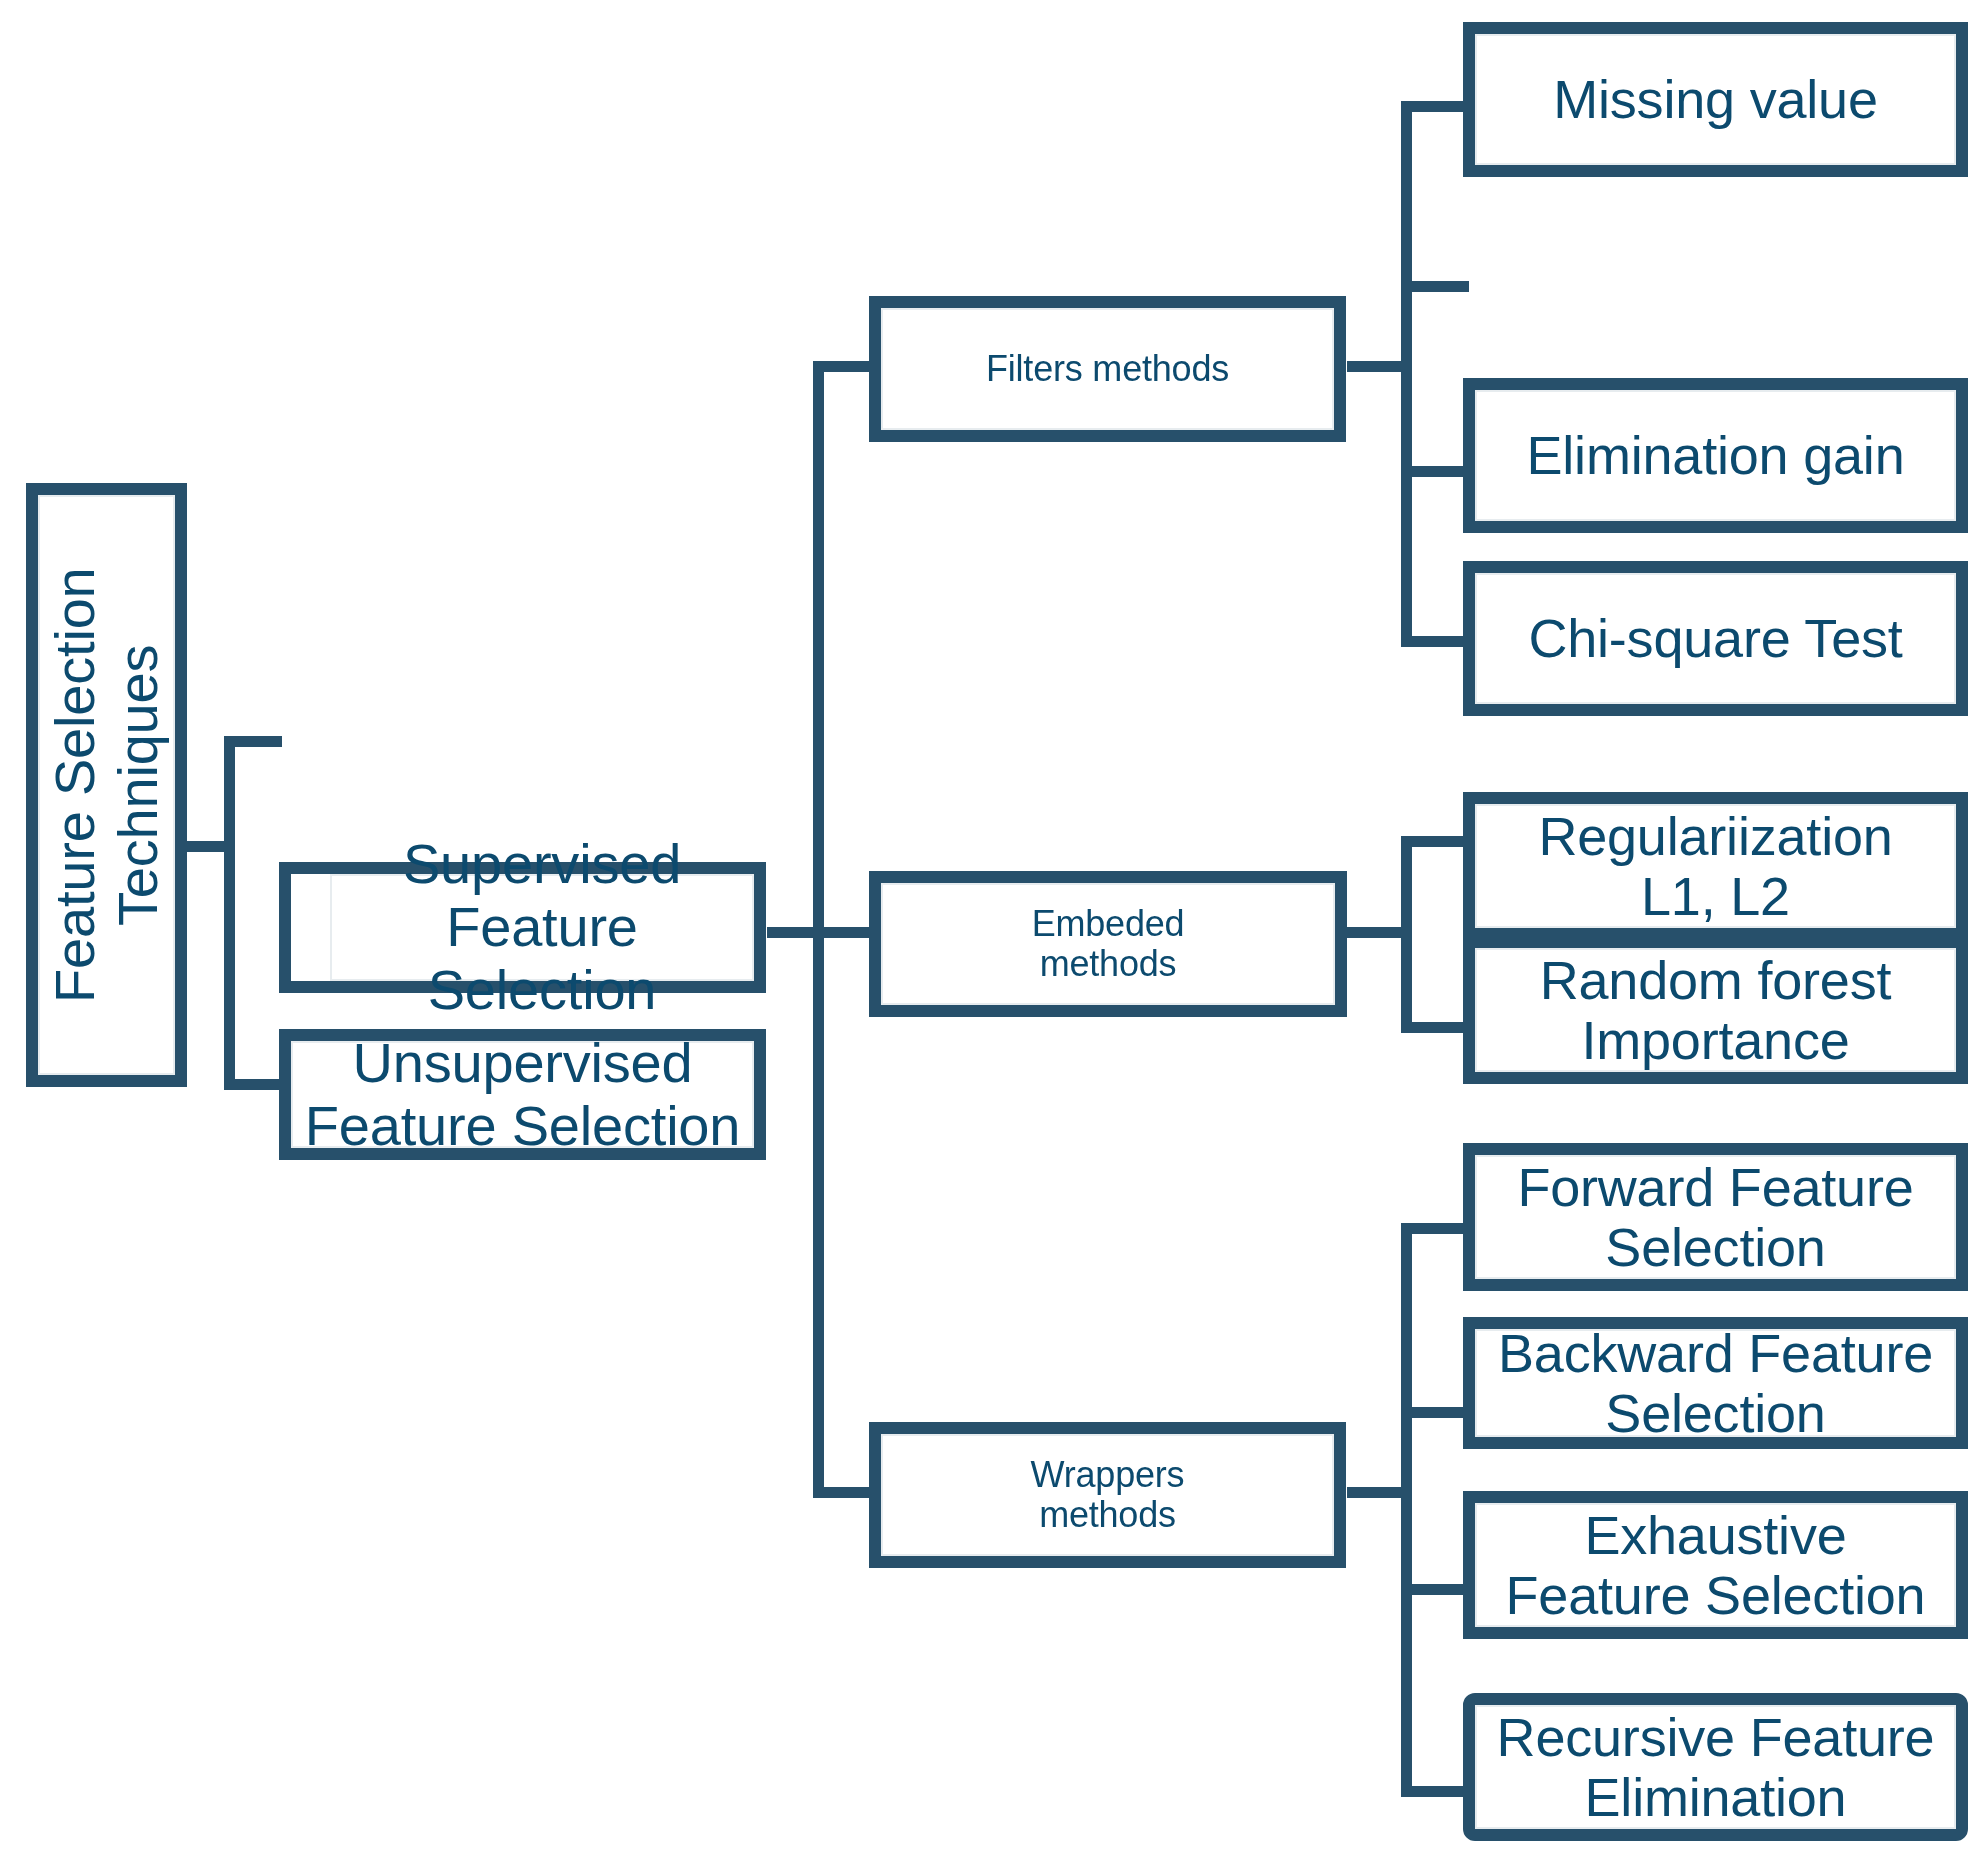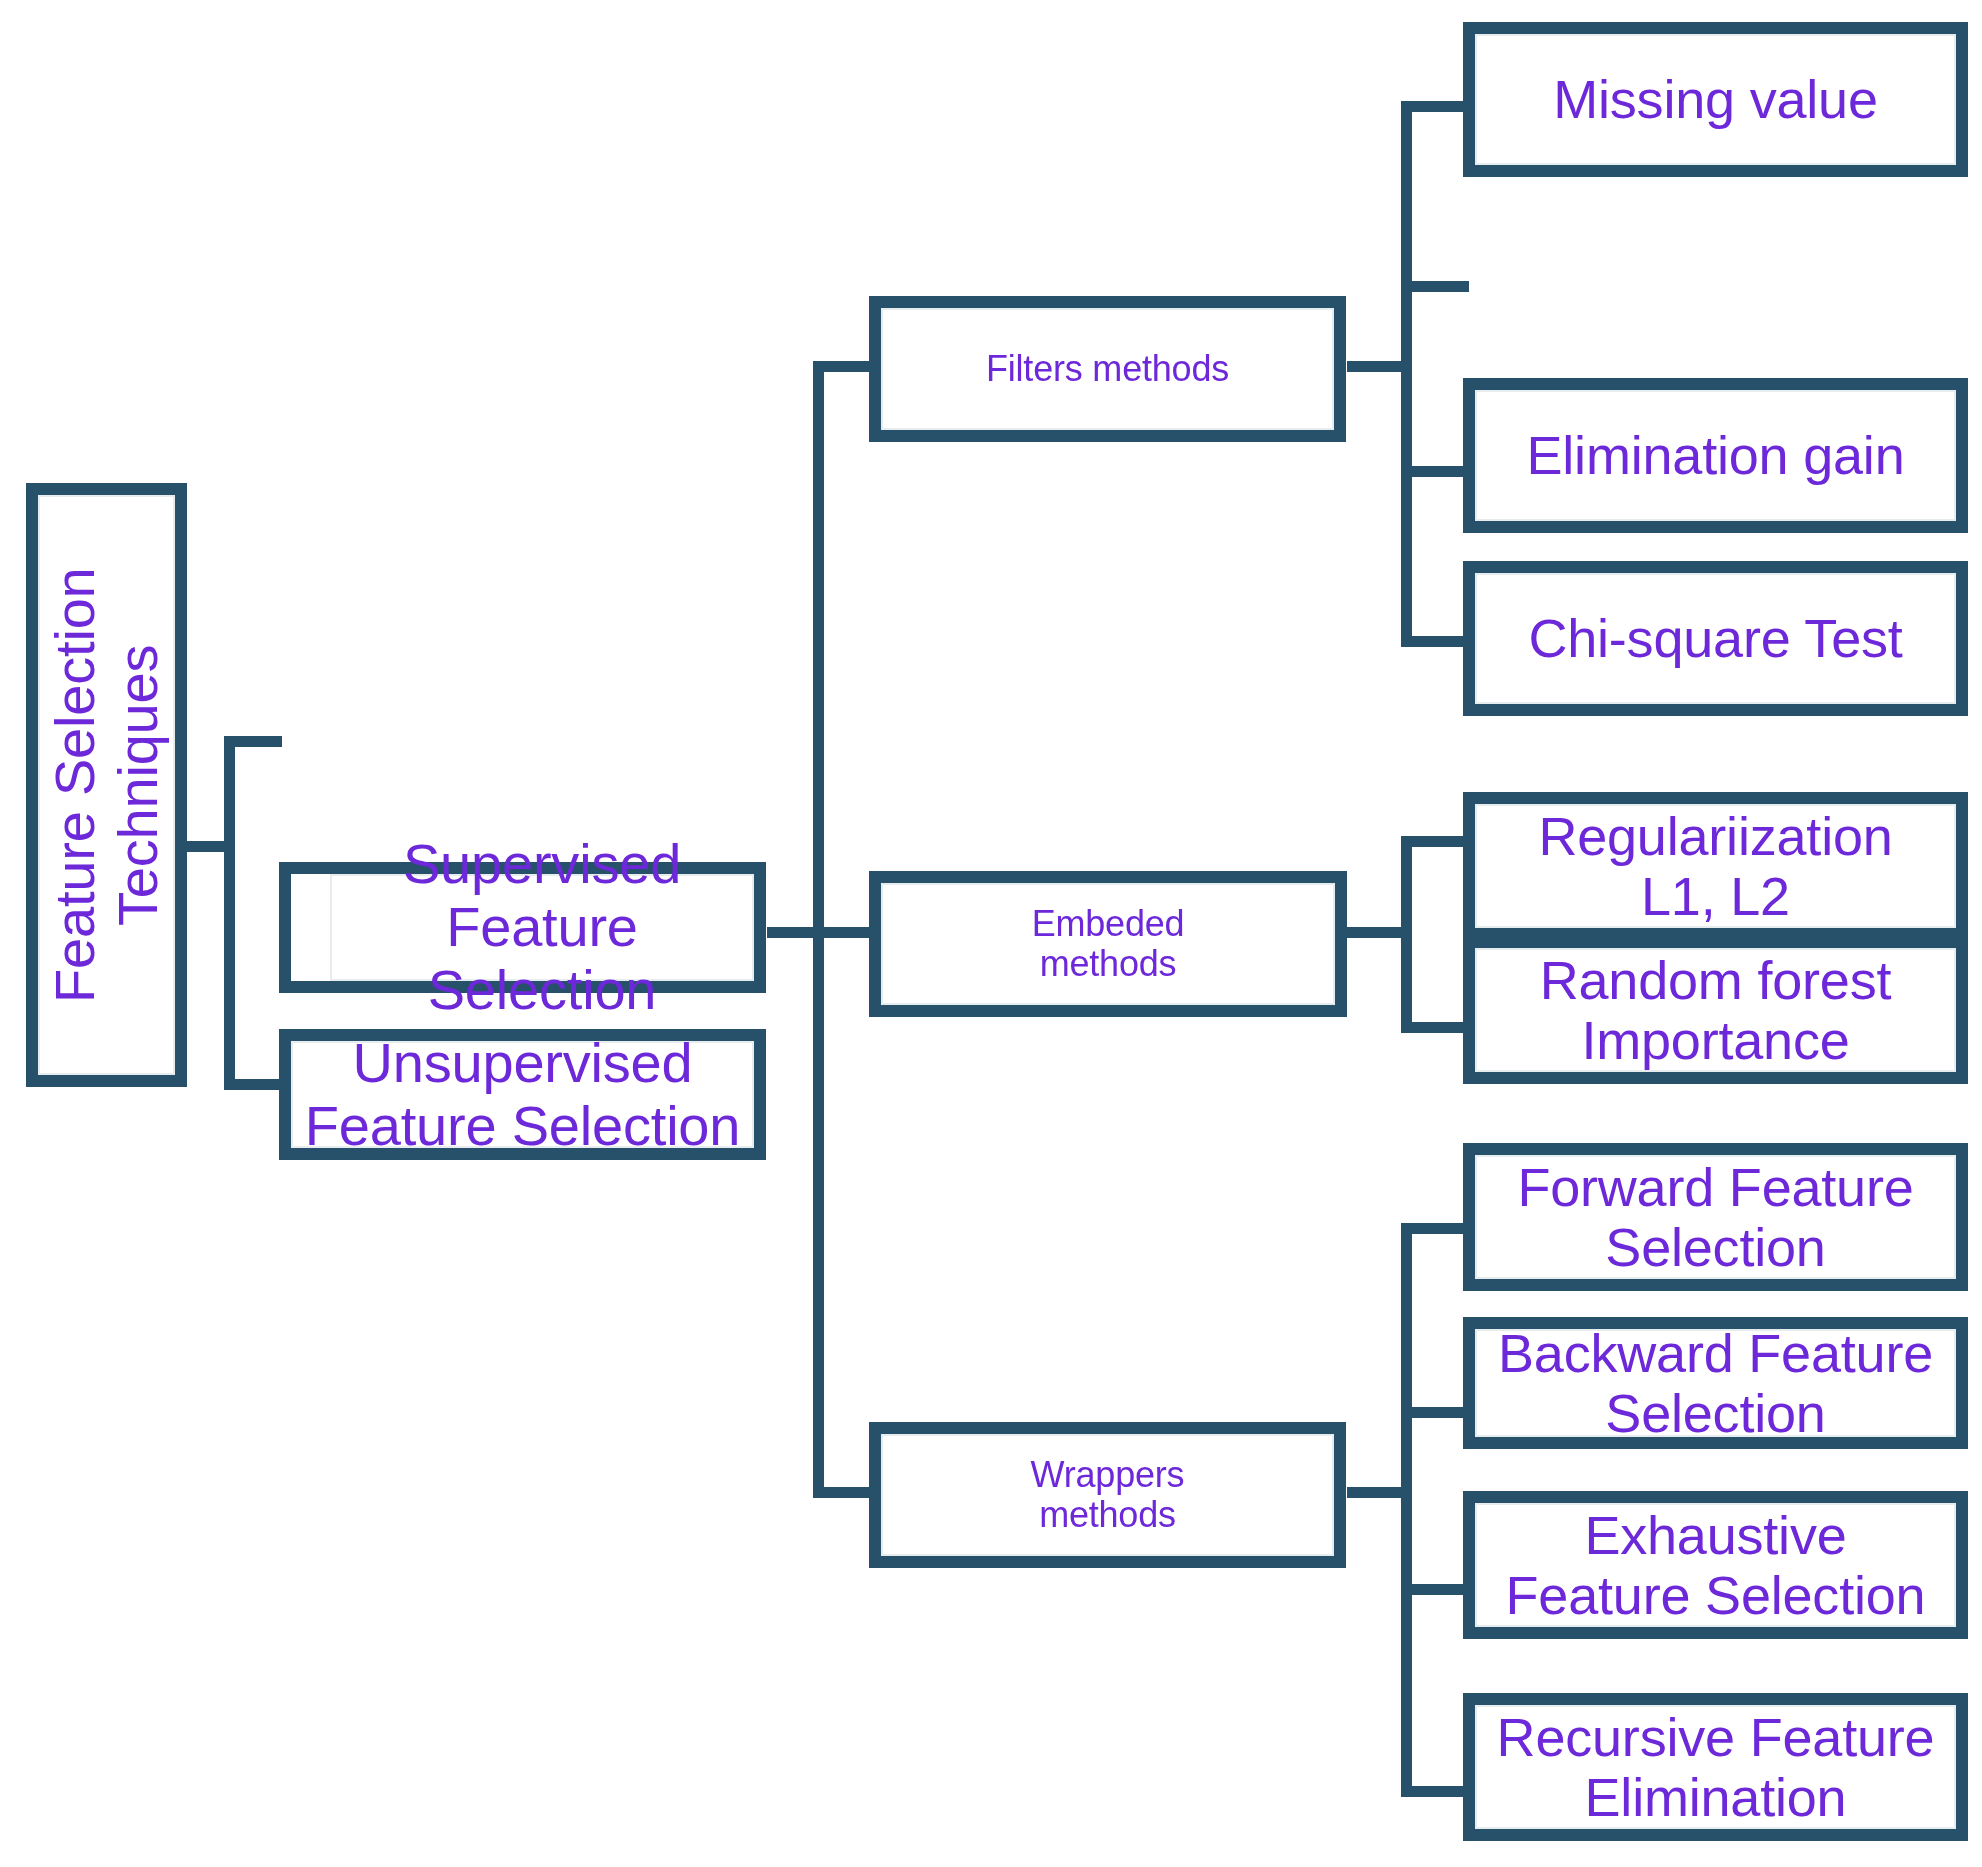--- a/index.html
+++ b/index.html
@@ -23,21 +23,21 @@
   .node {
     position: absolute;
     box-sizing: border-box;
     background: #ffffff;
     border: 12.6px solid #27506b;
     outline: 0;
     display: flex;
     align-items: flex-start;
     justify-content: center;
     text-align: center;
-    color: #6d28d9;
+    color: #0c4a6e;
     line-height: 1.12;
     letter-spacing: -0.2px;
     z-index: 5;
   }
   .node > .inner {
     box-sizing: border-box;
     width: 100%;
     height: 100%;
     border: 2.9px solid #e7ecef;
     display: flex;
@@ -170,19 +170,19 @@
   <div class="node t-leaf" style="left:1463px; top:1317px; width:505px; height:132px;">
     <span class="inner">Backward Feature
 Selection</span>
   </div>
 
   <div class="node t-leaf" style="left:1463px; top:1491px; width:505px; height:148px;">
     <span class="inner">Exhaustive
 Feature Selection</span>
   </div>
 
-  <div class="node t-leaf" style="left:1463px; top:1693px; width:505px; height:148px;">
+  <div class="node t-leaf" style="left:1463px; top:1693px; width:505px; height:148px;border-radius:12px;">
     <span class="inner">Recursive Feature
 Elimination</span>
   </div>
 
 </div>
 
 
 </body></html>

